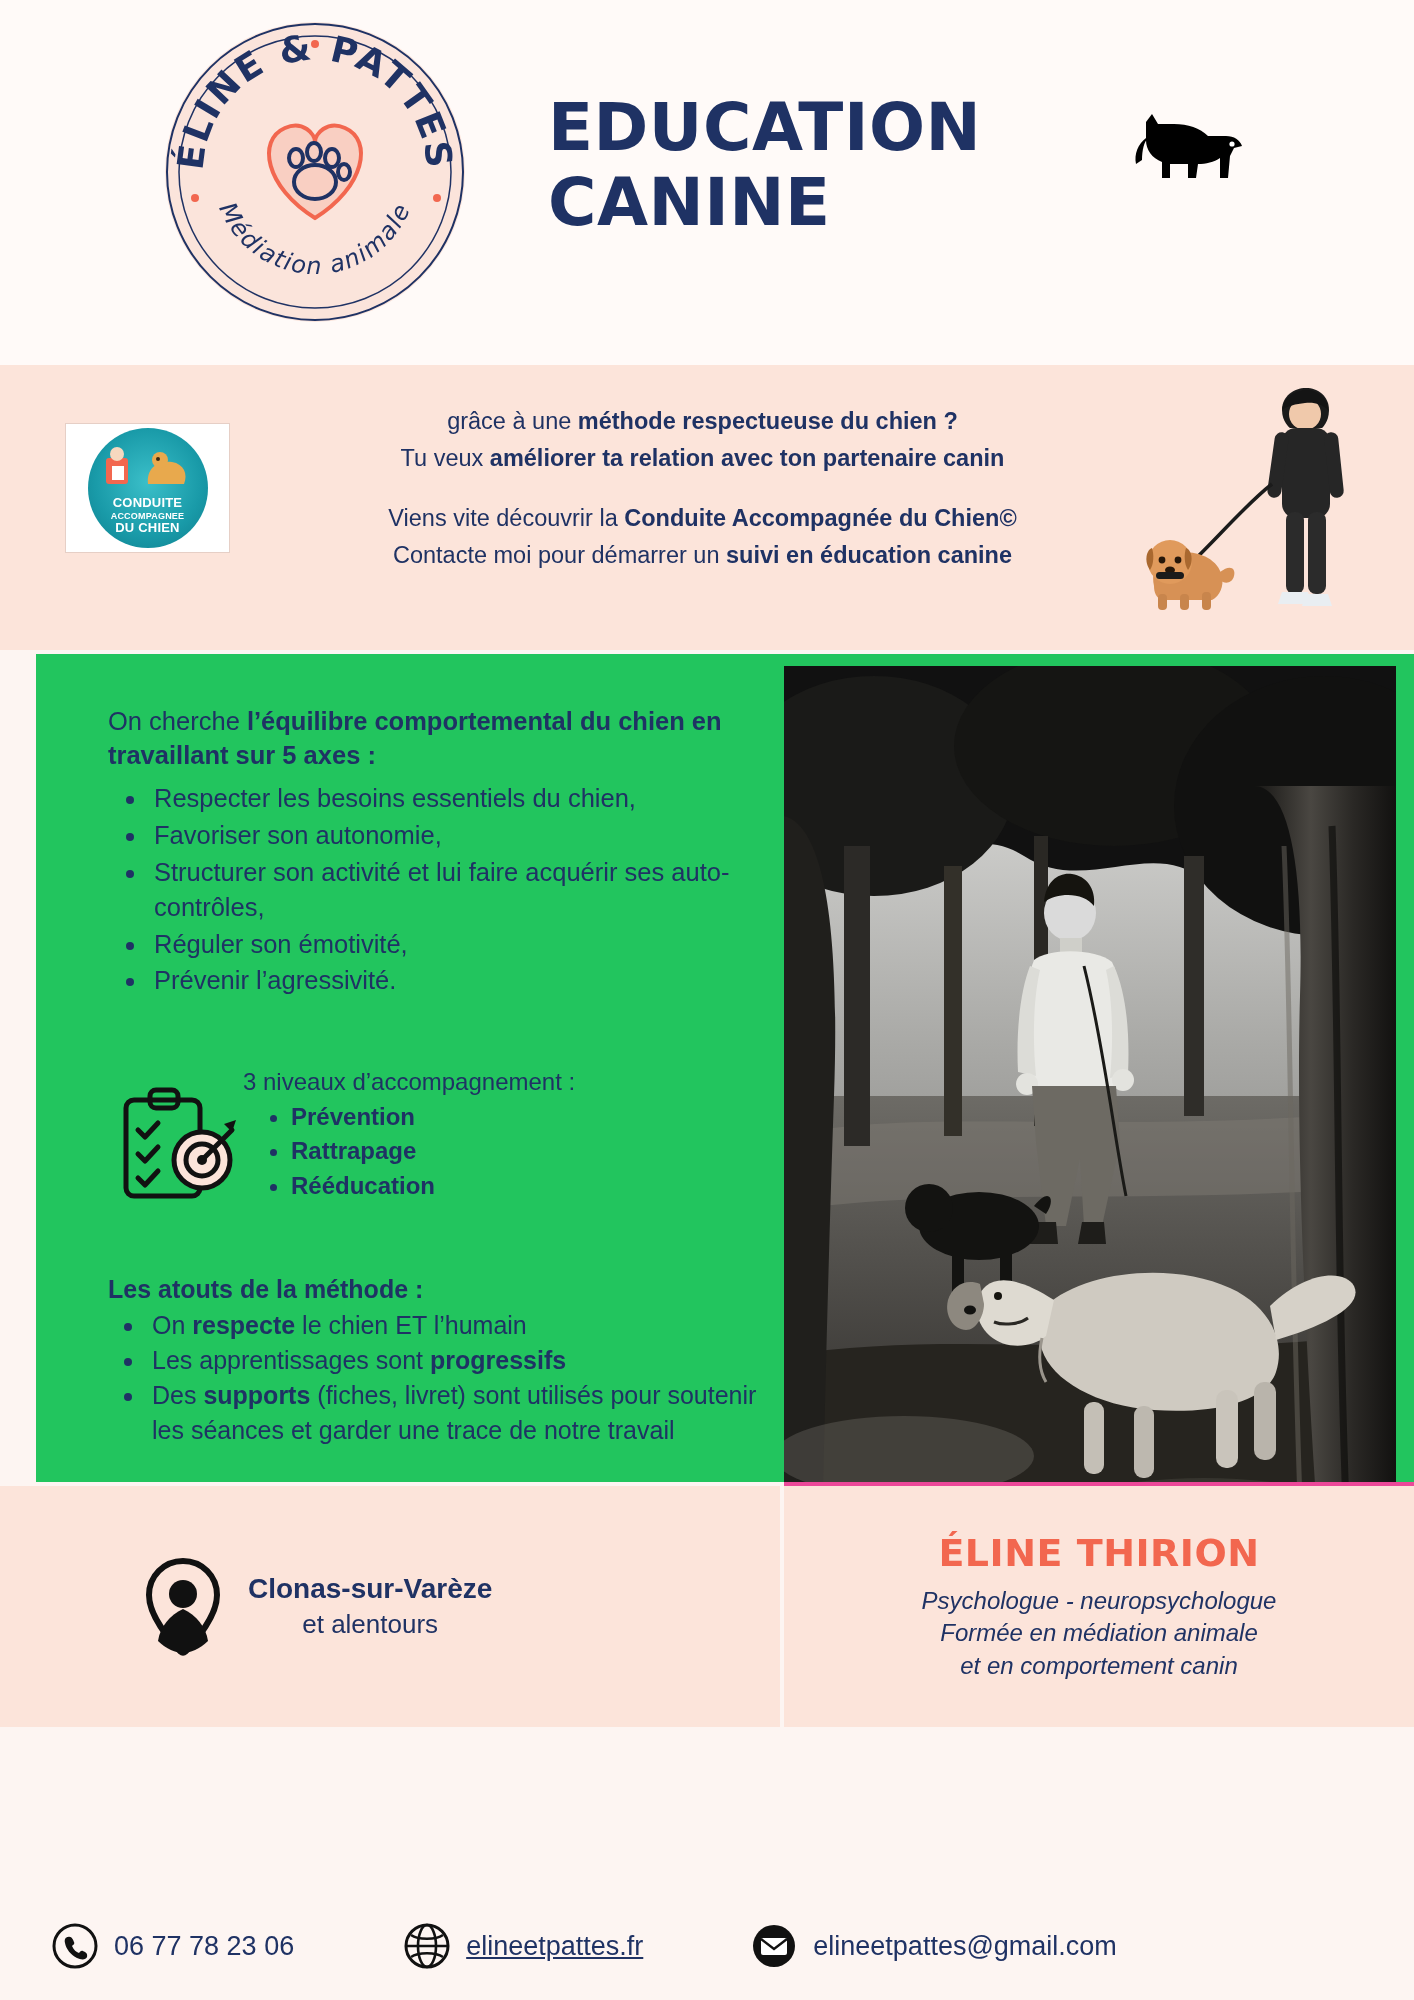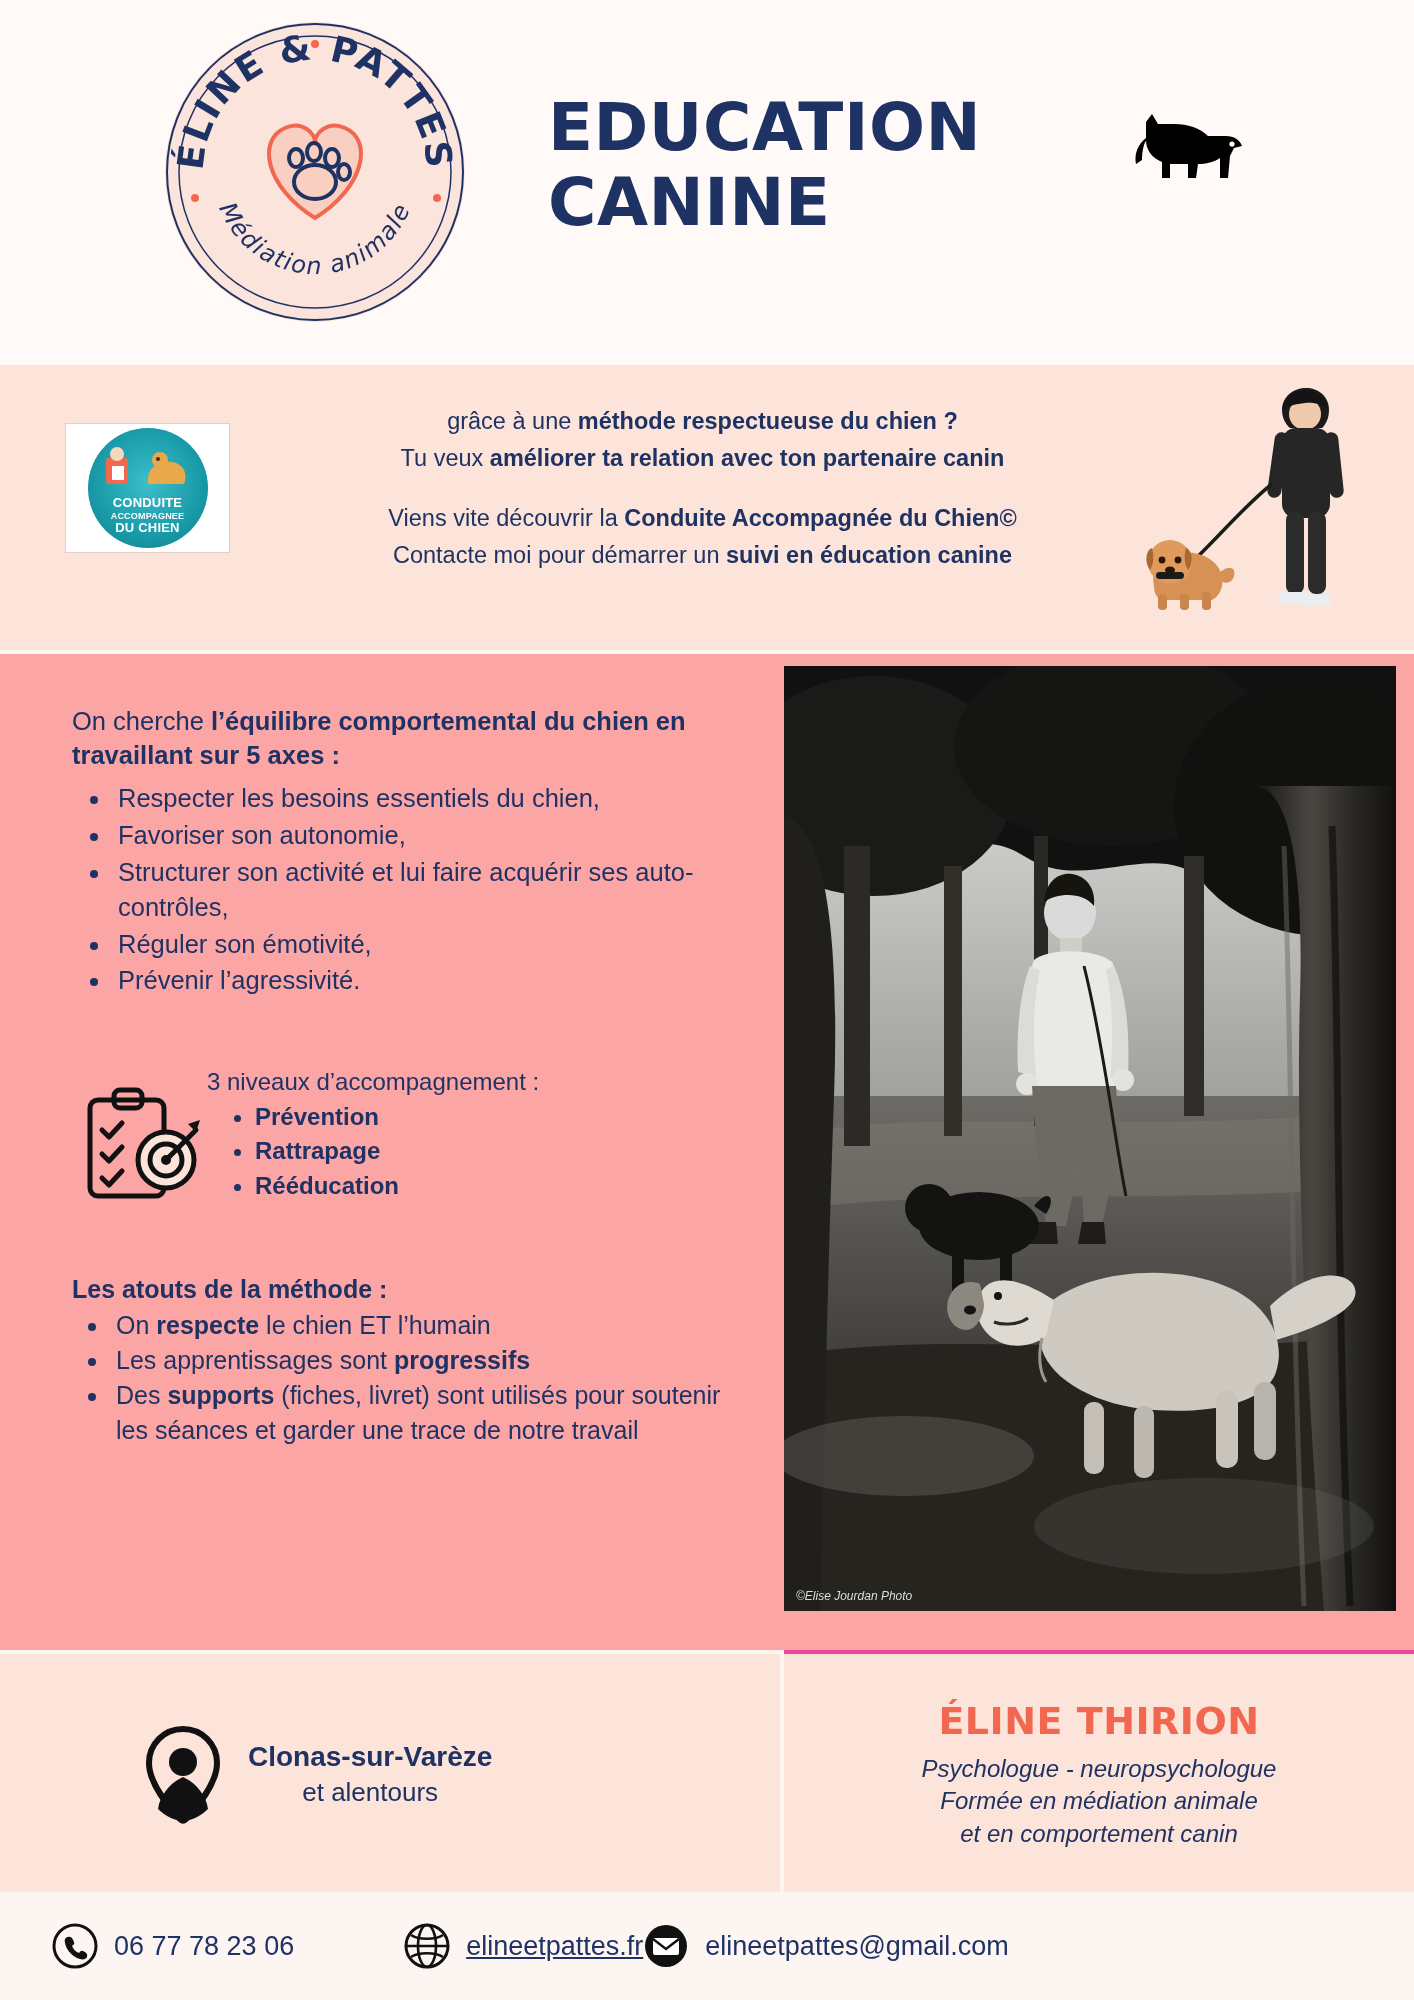--- a/index.html
+++ b/index.html
@@ -119,23 +119,24 @@
     position: absolute;
     right: 52px;
     top: 15px;
     width: 230px;
     height: 250px;
   }
 
   
   .main {
     position: relative;
-    height: 1000px;
-    background: #fca5a5;
+    height: 832px;
+    background: #22c55e;
     border-top: 4px solid #fdf5f2;
+    margin-left: 36px;
   }
   .left-col {
     position: absolute;
     left: 0; top: 0;
     width: 780px;
     padding: 50px 40px 0 72px;
     color: #1f3264;
   }
   .block-title {
     font-size: 25.5px;
@@ -260,21 +261,21 @@
     padding-left: 52px;
   }
   .contact-item {
     display: flex;
     align-items: center;
     color: #1f3264;
     font-size: 27px;
   }
   .contact-item .ci-icon { width: 46px; height: 46px; margin-right: 16px; flex: 0 0 auto; }
   .contact-item.phone { margin-right: 110px; }
-  .contact-item.web { }
+  .contact-item.web { margin-right: 108px; }
   .contact-item.web .label { text-decoration: underline; }
   .underline { text-decoration: underline; }
 </style>
 </head>
 <body>
 
 <div class="poster">
 
   <div class="header">
 

